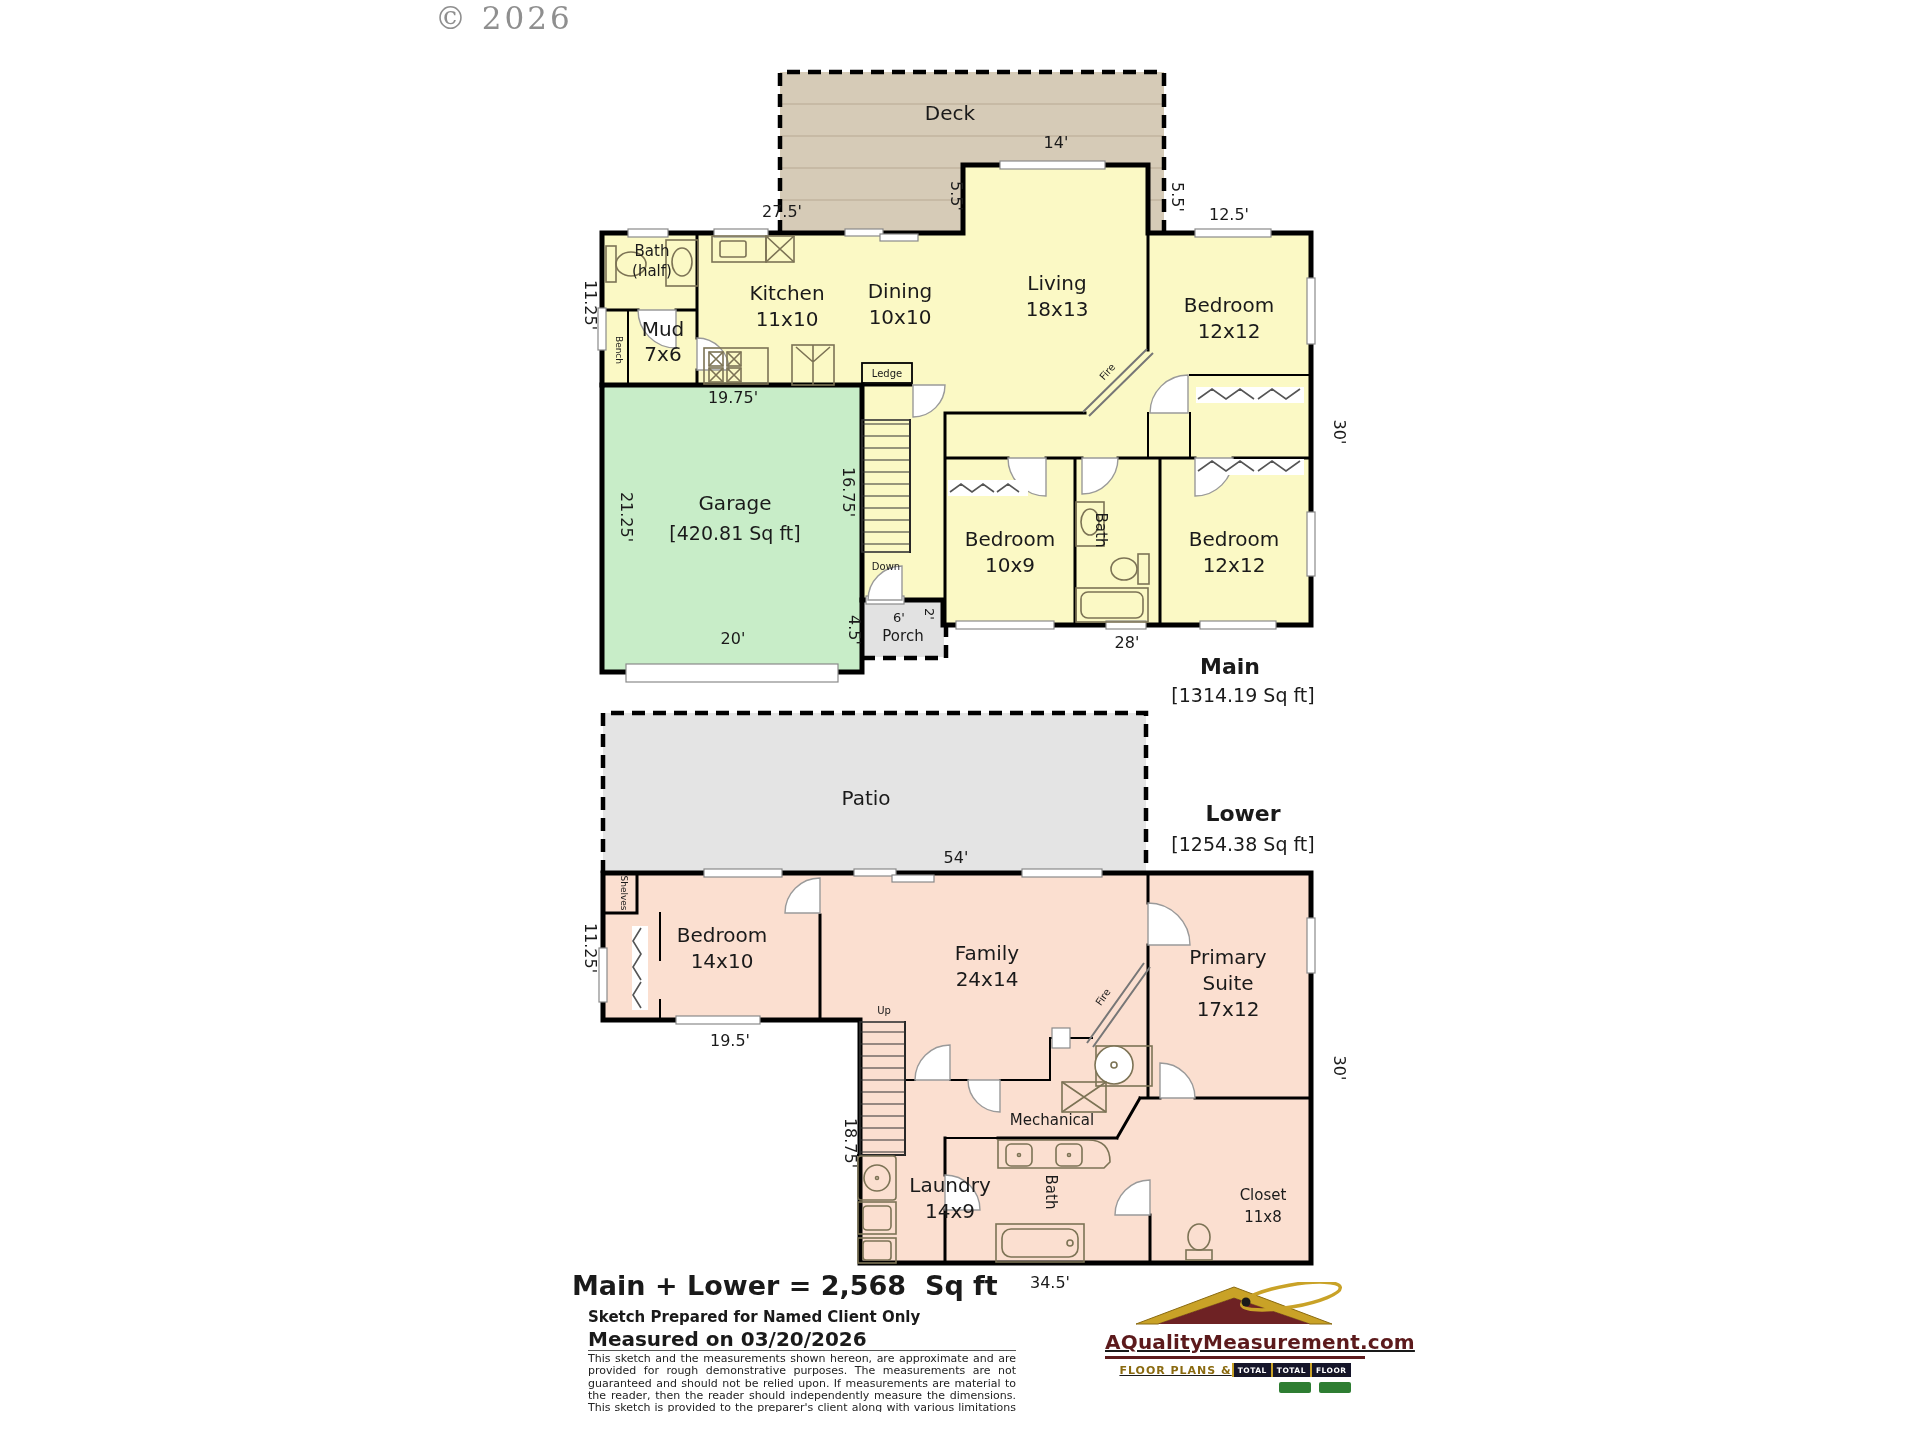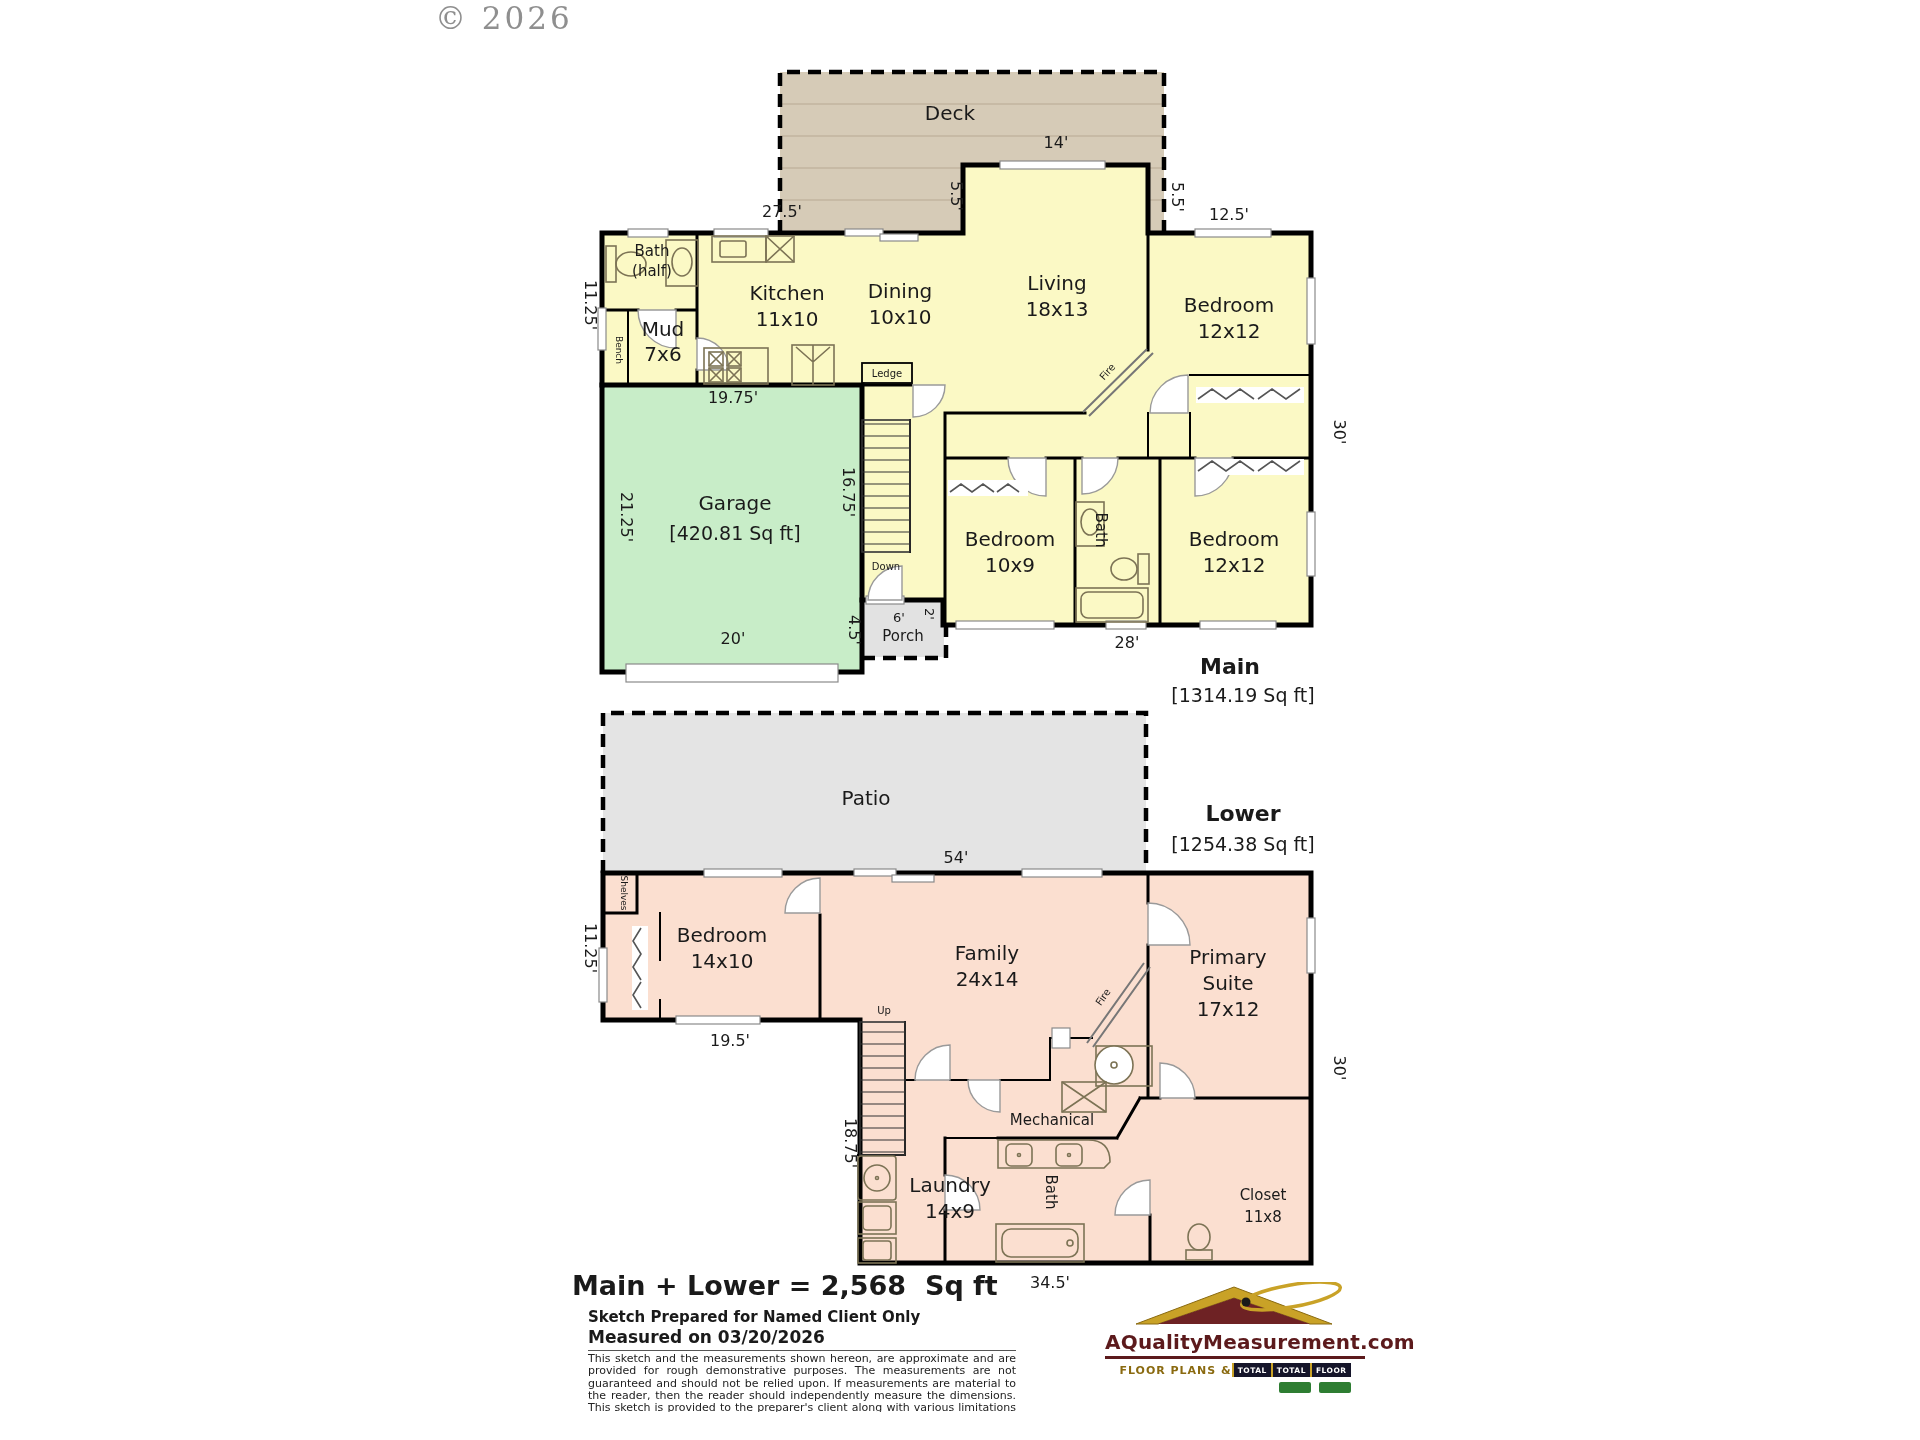--- a/index.html
+++ b/index.html
@@ -26,27 +26,27 @@
   .zig{stroke:#555;stroke-width:1.6;fill:none;}
   .zigband{fill:#fff;}
   .tread{stroke:#333;stroke-width:1.1;fill:none;}
   .deckline{stroke:#c2b5a0;stroke-width:1.5;}
   .fireln{stroke:#777;stroke-width:2;fill:none;}
 
   .watermark{position:absolute;left:435px;top:0px;font-size:31px;letter-spacing:3px;
              color:#8f8f8f;font-family:"DejaVu Serif","Liberation Serif",serif;}
   .ft-total{position:absolute;left:572px;top:1270px;font-size:27px;font-weight:800;white-space:pre;}
   .ft-prepared{position:absolute;left:588px;top:1308px;font-size:15px;font-weight:700;}
-  .ft-measured{position:absolute;left:588px;top:1327px;font-size:17px;font-weight:700;}
+  .ft-measured{position:absolute;left:588px;top:1327px;font-size:20px;font-weight:700;}
   .ft-disclaimer{position:absolute;left:588px;top:1350px;width:428px;font-size:11px;
                  line-height:1.12;font-weight:400;text-align:justify;color:#222;
                  border-top:1px solid #555;border-bottom:3px solid #3b82f6;padding:2px 0;}
   .ft-credit{position:absolute;left:446px;top:1422px;font-size:9px;color:#333;}
 
-  .logo{position:absolute;left:1105px;top:1282px;width:260px;text-align:center;}
+  .logo{position:absolute;left:1105px;top:1282px;width:260px;text-align:center;text-decoration:underline;}
   .logo-site{font-size:20px;font-weight:800;color:#5c1a1c;border-bottom:3px solid #5c1a1c;
              padding-bottom:2px;letter-spacing:0.2px;}
   .logo-row{display:flex;align-items:center;justify-content:center;margin-top:4px;gap:0;}
   .logo-tag{font-size:11px;font-weight:700;color:#8a6a10;letter-spacing:1px;white-space:nowrap;}
   .badge{background:#15152a;color:#fff;font-size:7.5px;font-weight:700;padding:2.5px 4px;
          border-left:2px solid #c9a227;letter-spacing:0.5px;}
   .logo-row2{display:flex;justify-content:flex-end;gap:8px;margin-top:5px;padding-right:14px;}
   .greenbox{width:32px;height:11px;background:#2e7d32;border-radius:2px;}
 </style>
 </head>

